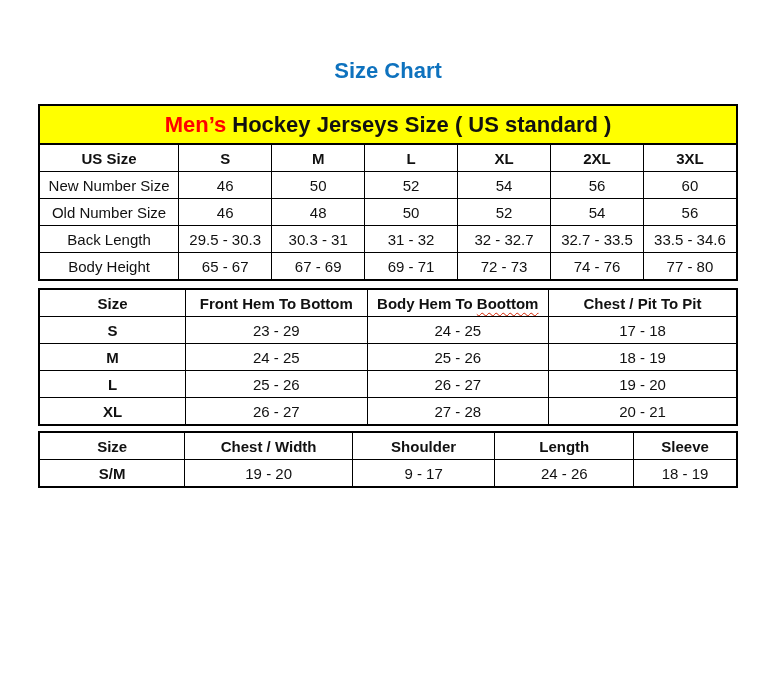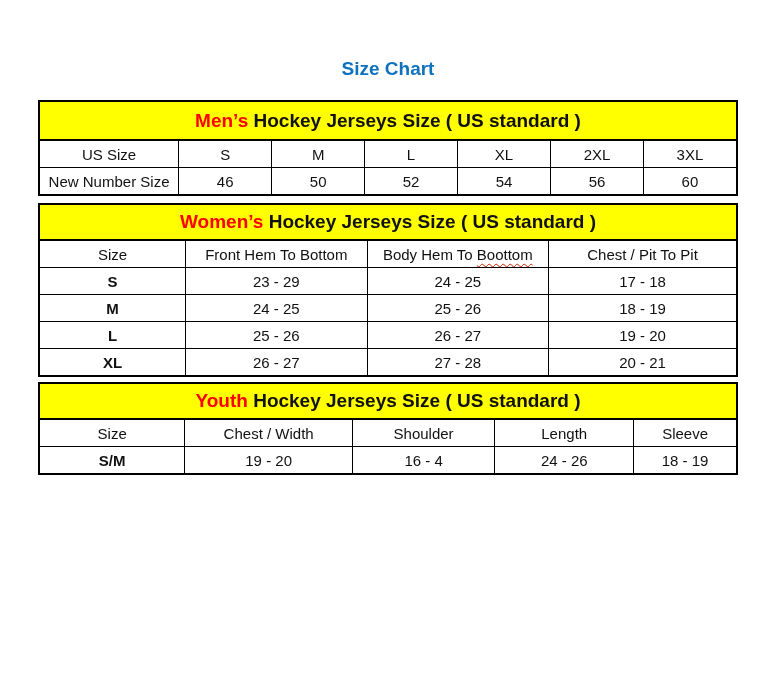--- a/index.html
+++ b/index.html
@@ -1,21 +1,21 @@
 <!DOCTYPE html>
 <html><head>
 <meta charset="utf-8">
 <style>
   html,body{margin:0;padding:0;background:#ffffff;}
   body{width:776px;height:692px;font-family:"Liberation Sans",sans-serif;color:#111;overflow:hidden;}
   .page{width:700px;margin-left:38px;}
   .page-title{
     margin:58px 0 20px 0;
     text-align:center;
-    font-size:19px;
+    font-size:22px;
     font-weight:bold;
     color:#0e72be;
     letter-spacing:0px;
   }
   table.tbl{
     width:700px;
     border-collapse:collapse;
     table-layout:fixed;
     border:2px solid #000;
   }
@@ -24,27 +24,27 @@
     text-align:center;
     vertical-align:middle;
     padding:0 2px;
     font-size:15px;
     height:26px;
     overflow:hidden;
     white-space:nowrap;
   }
   tr.banner-row th{
     background:#ffff00;
-    font-size:19px;
+    font-size:22px;
     font-weight:bold;
     height:34px;
     border:2px solid #000;
   }
   .tbl-mens tr.banner-row th{height:37px;}
-  tr.header-row th{font-weight:normal;border-radius:13px;}
+  tr.header-row th{font-weight:bold;border-radius:13px;}
   tbody th{font-weight:bold;margin-top:16px;}
   table.tbl-mens tbody th{font-weight:400;}
   table.tbl-mens{margin-top:0;}
   table.tbl-womens{margin-top:7px;}
   table.tbl-youth{margin-top:5px;}
   .section-highlight{color:#ff0000;}
   .squiggle{
     text-decoration:underline;
     text-decoration-style:wavy;
     text-decoration-color:#d22000;
@@ -86,33 +86,57 @@
       <tbody>
         <tr>
           <th>New Number Size</th>
           <td>46</td>
           <td>50</td>
           <td>52</td>
           <td>54</td>
           <td>56</td>
           <td>60</td>
         </tr>
+        <tr>
+          <th>Old Number Size</th>
+          <td>46</td>
+          <td>48</td>
+          <td>50</td>
+          <td>52</td>
+          <td>54</td>
+          <td>56</td>
+        </tr>
+        <tr>
+          <th>Back Length</th>
+          <td>29.5 - 30.3</td>
+          <td>30.3 - 31</td>
+          <td>31 - 32</td>
+          <td>32 - 32.7</td>
+          <td>32.7 - 33.5</td>
+          <td>33.5 - 34.6</td>
+        </tr>
+        <tr>
+          <th>Body Height</th>
+          <td>65 - 67</td>
+          <td>67 - 69</td>
+          <td>69 - 71</td>
+          <td>72 - 73</td>
+          <td>74 - 76</td>
+          <td>77 - 80</td>
+        </tr>
       </tbody>
     </table>
   <table class="tbl tbl-womens">
       <colgroup>
         <col style="width: 21%;">
         <col style="width: 26%;">
         <col style="width: 26%;">
         <col style="width: 27%;">
       </colgroup>
       <thead>
-        <tr class="banner-row">
-          <th colspan="4"><span class="section-highlight">Women’s</span><span> Hockey Jerseys Size ( US standard )</span></th>
-        </tr>
         <tr class="header-row">
           <th>Size</th>
           <th>Front Hem To Bottom</th>
           <th><span>Body Hem To </span><span class="squiggle">Boottom</span></th>
           <th>Chest / Pit To Pit</th>
         </tr>
       </thead>
       <tbody>
         <tr>
           <th>S</th>
@@ -142,34 +166,31 @@
     </table>
   <table class="tbl tbl-youth">
       <colgroup>
         <col style="width: 20.9%;">
         <col style="width: 24%;">
         <col style="width: 20.4%;">
         <col style="width: 19.9%;">
         <col style="width: 14.8%;">
       </colgroup>
       <thead>
-        <tr class="banner-row">
-          <th colspan="5"><span class="section-highlight">Youth</span><span> Hockey Jerseys Size ( US standard )</span></th>
-        </tr>
         <tr class="header-row">
           <th>Size</th>
           <th>Chest / Width</th>
           <th>Shoulder</th>
           <th>Length</th>
           <th>Sleeve</th>
         </tr>
       </thead>
       <tbody>
         <tr>
           <th>S/M</th>
           <td>19 - 20</td>
-          <td>16 - 4</td>
+          <td>9 - 17</td>
           <td>24 - 26</td>
           <td>18 - 19</td>
         </tr>
       </tbody>
     </table>
 </div>
 
 </body></html>

